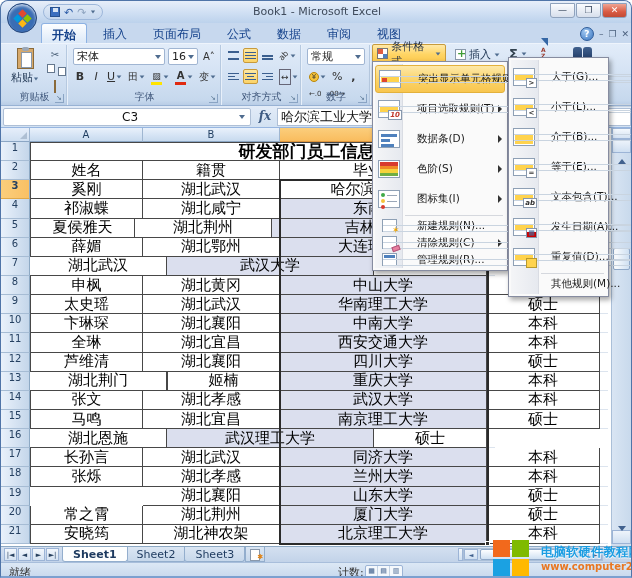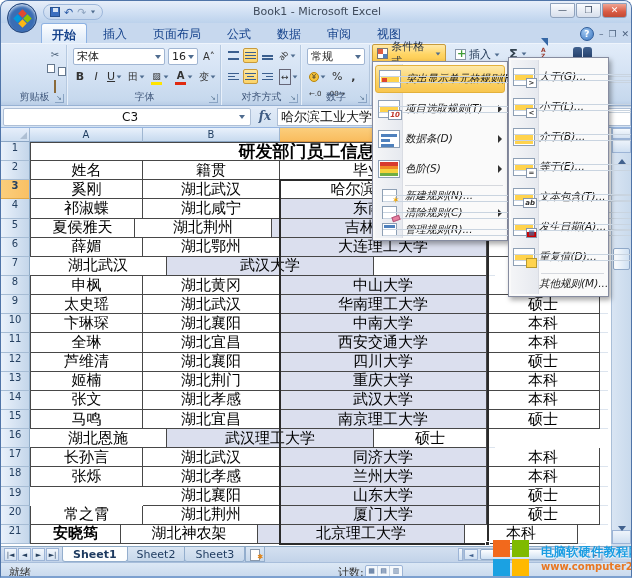--- a/index.html
+++ b/index.html
@@ -153,21 +153,21 @@
   
   .menu { position:absolute; background:#fafafa; border:1px solid #868ca0; box-shadow:2px 3px 5px rgba(0,0,0,.35); padding:2px; }
   .menu:before { content:""; position:absolute; left:2px; top:2px; bottom:2px; width:27px;
     background:linear-gradient(to right,#f4f5f7,#e6e9ef); border-right:1px solid #d9dce3; }
   #menu-main { left:371px; top:60px; width:136px; z-index:60; }
   #menu-sub { left:507px; top:56px; width:101px; z-index:61; padding-top:4px; padding-bottom:4px; }
   .mitem { position:relative; display:flex; align-items:center; height:30px; font-size:10.5px; color:#1a1a1a; cursor:default; }
   .mitem.small { height:17px; }
   .mitem .mic { width:28px; flex:none; display:flex; align-items:center; justify-content:center; }
   #menu-sub .mitem .mic { width:26px; }
-  .mitem .mlabel { white-space:nowrap; padding-left:2px;font-style:italic; }
+  .mitem .mlabel { white-space:nowrap; padding-left:14px; }
   .mitem .marrow { margin-left:auto; padding-right:3px; width:0; height:0; border-top:4px solid transparent; border-bottom:4px solid transparent; border-left:4px solid #333; }
   .mitem.hl { background:linear-gradient(var(--c-menu-hl,#fde8a9),#fbd368 55%,#f8c64f); border:1px solid #e3b13c; border-radius:3px; height:28px; margin:1px 0; }
   .msep { height:1px; background:#d5d8de; margin:1px 2px 1px 30px; position:relative; z-index:2; }
 
   
   .ms { position:relative; width:22px; height:18px; background:#fff; border:1px solid #8ea0b5; overflow:visible; }
   .ms .band { position:absolute; left:1px; right:1px; top:6px; height:5px; background:#ffd34d; }
   .ms .band2 { position:absolute; left:1px; right:1px; top:12px; height:3px; background:#ffd34d; }
   .ms .grid { position:absolute; inset:0; background:
     linear-gradient(to bottom, transparent 5px, #c9d4e0 5px, #c9d4e0 6px, transparent 6px, transparent 11px, #c9d4e0 11px, #c9d4e0 12px, transparent 12px); }
@@ -244,20 +244,24 @@
     <div class="tr-right">
       <div class="helpbtn">?</div>
       <span class="wb">–</span>
       <span class="wb">❐</span>
       <span class="wb">✕</span>
     </div>
   </div>
 
   <div class="ribbon">
     <div class="rgroup" style="left:2px;width:64px;">
+      <div class="pastebtn">
+        <div class="clipb"></div>
+        <span>粘贴</span><span class="arr" style="transform:scale(.7)"></span>
+      </div>
       <div class="smallcol">
         <div class="sic">✂</div>
         <div class="sic"><span class="ic-copy"><i></i><b></b></span></div>
         <div class="sic"><span class="ic-brush"></span></div>
       </div>
       <div class="glabel">剪贴板</div>
       <div class="dlg">↘</div>
     </div>
 
     <div class="rgroup" style="left:68px;width:152px;">
@@ -516,22 +520,22 @@
         <div class="row" style="height: 19.1429px;">
           <div class="rowhead">12</div>
           <div class="cell first" style="width: 113px;">芦维清</div>
           <div class="cell" style="width: 137px;">湖北襄阳</div>
           <div class="cell sel" style="width: 207px;">四川大学</div>
           <div class="cell" style="width: 113px;">硕士</div>
           <div class="sliver"></div>
         </div>
         <div class="row" style="height: 19.1429px;">
           <div class="rowhead">13</div>
+          <div class="cell" style="width: 137px;">湖北荆门</div>
           <div class="cell first" style="width: 113px;">姬楠</div>
-          <div class="cell" style="width: 137px;">湖北荆门</div>
           <div class="cell sel" style="width: 207px;">重庆大学</div>
           <div class="cell" style="width: 113px;">本科</div>
           <div class="sliver"></div>
         </div>
         <div class="row" style="height: 19.1429px;">
           <div class="rowhead">14</div>
           <div class="cell first" style="width: 113px;">张文</div>
           <div class="cell" style="width: 137px;">湖北孝感</div>
           <div class="cell sel" style="width: 207px;">武汉大学</div>
           <div class="cell" style="width: 113px;">本科</div>
@@ -579,21 +583,21 @@
         <div class="row" style="height: 19.1429px;">
           <div class="rowhead">20</div>
           <div class="cell first" style="width: 113px;">常之霄</div>
           <div class="cell" style="width: 137px;">湖北荆州</div>
           <div class="cell sel" style="width: 207px;">厦门大学</div>
           <div class="cell" style="width: 113px;">硕士</div>
           <div class="sliver"></div>
         </div>
         <div class="row" style="height: 19.1429px;">
           <div class="rowhead">21</div>
-          <div class="cell first" style="width: 91px; font-weight: bold;">安晓筠</div>
+          <div class="cell first" style="width: 113px;">安晓筠</div>
           <div class="cell" style="width: 137px;">湖北神农架</div>
           <div class="cell sel" style="width: 207px;">北京理工大学</div>
           <div class="cell" style="width: 113px;">本科</div>
           <div class="sliver"></div>
         </div>
       </div>
     <div class="selbox">
       <span class="handle"></span>
     </div>
   </div>
@@ -679,20 +683,42 @@
               <i></i>
               <i></i>
               <i></i>
               <i></i>
             </span>
           </span>
         </span>
         <span class="mlabel">色阶(S)</span>
         <span class="marrow"></span>
       </div>
+      <div class="mitem">
+        <span class="mic">
+          <span class="ms">
+            <span class="iconset">
+              <em>
+                <i></i>
+                <b></b>
+              </em>
+              <em>
+                <i></i>
+                <b></b>
+              </em>
+              <em>
+                <i></i>
+                <b></b>
+              </em>
+            </span>
+          </span>
+        </span>
+        <span class="mlabel">图标集(I)</span>
+        <span class="marrow"></span>
+      </div>
       <div class="msep"></div>
       <div class="mitem small">
         <span class="mic">
           <span class="ms sm">
             <i class="grid"></i>
             <i class="star">✶</i>
           </span>
         </span>
         <span class="mlabel">新建规则(N)...</span>
       </div>

